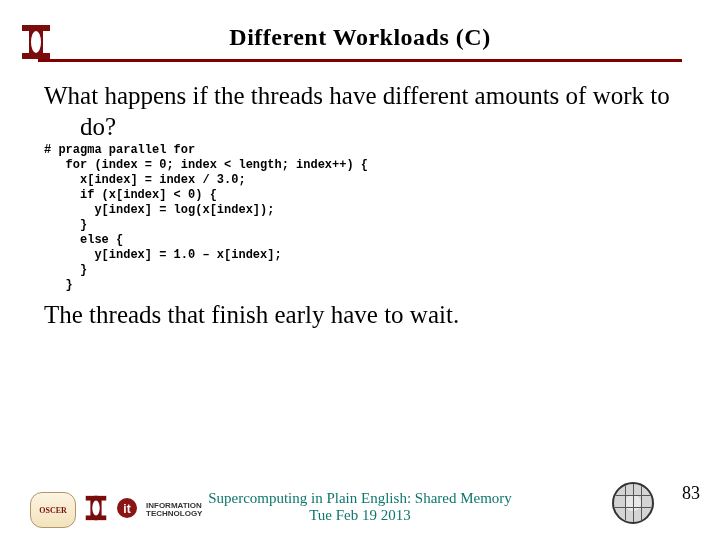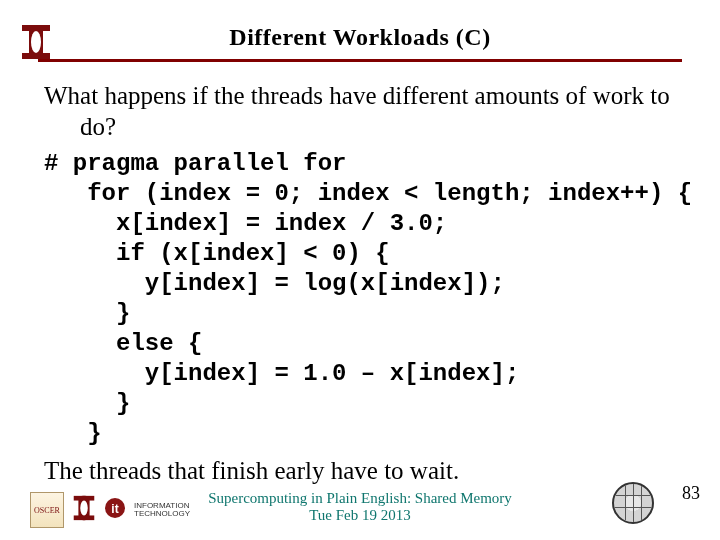--- a/index.html
+++ b/index.html
@@ -46,25 +46,25 @@
   .body-text {
     font-size: 25px;
     color: #000;
     line-height: 1.25;
   }
   .indent-do {
     padding-left: 36px;
   }
   .code-block {
     font-family: "Courier New", Courier, monospace;
-    font-size: 24px;
+    font-size: 12px;
     font-weight: bold;
     white-space: pre;
     line-height: 1.25;
-    margin: 6px 0 6px 0;
+    margin: 0 0 6px 0;
     color: #000;
   }
   .footer {
     position: absolute;
     bottom: 10px;
     left: 0;
     width: 100%;
     height: 56px;
   }
   .footer-logos {
@@ -91,32 +91,32 @@
     bottom: 6px;
   }
   .page-num {
     position: absolute;
     right: 20px;
     bottom: 26px;
     font-size: 18px;
     color: #000;
   }
   .oscer-badge {
-    width: 34px; height: 36px;
+    width: 46px; height: 36px;
     border: 1px solid #b0976a;
-    border-radius: 0;
+    border-radius: 12px;
     background: linear-gradient(#fdf4e2,#f3e3bd);
     display:flex;align-items:center;justify-content:center;
-    font-size:8px;font-weight:normal;color:#7a1010;
+    font-size:8px;font-weight:bold;color:#7a1010;
   }
   .it-text {
     display:inline-block;
     font-family: Arial, sans-serif;
     font-size: 8px;
-    font-weight: normal;
+    font-weight: bold;
     color: #333;
     line-height: 0.95;
     margin-left: 2px;
   }
   .it-icon {
     display:inline-block;
     vertical-align: middle;
   }
   .globe {
     width: 42px; height: 42px;

